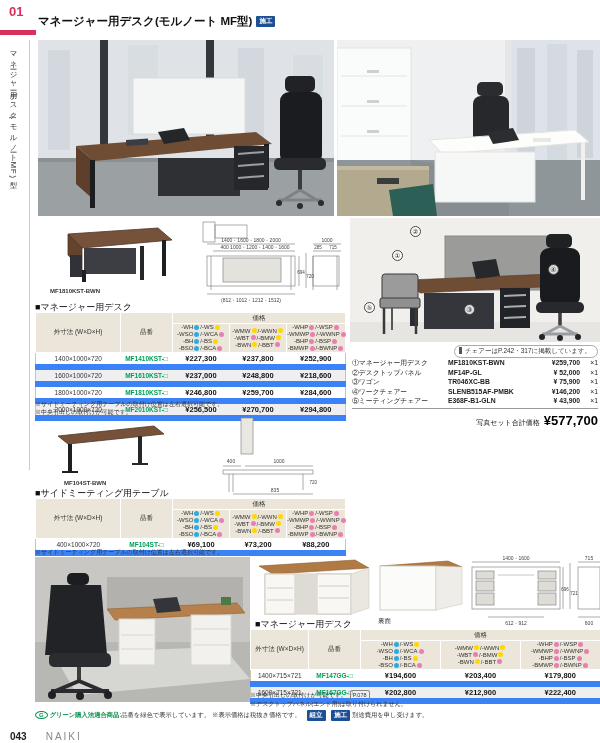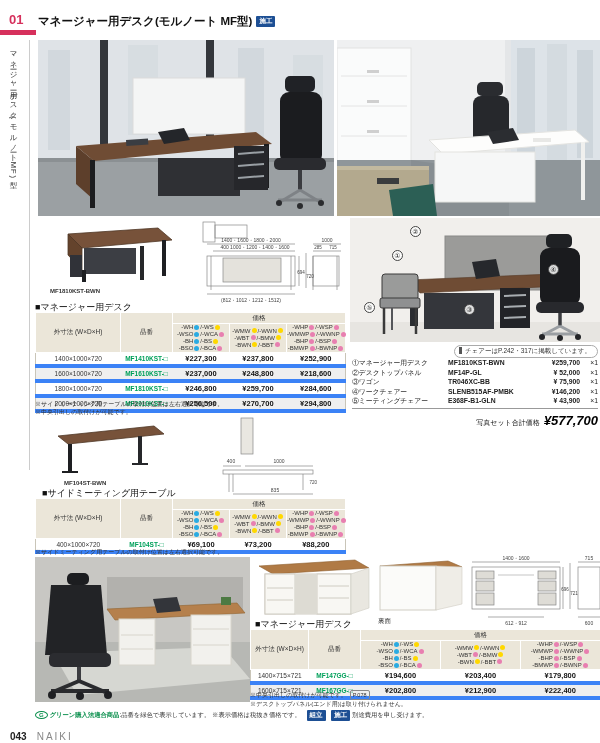--- a/index.html
+++ b/index.html
@@ -18,56 +18,56 @@
   .model-label{font-size:6px;font-weight:bold;color:#333;white-space:nowrap;}
   
   table.ptable{border-collapse:collapse;table-layout:fixed;position:absolute;background:#fff;border:1px solid #c9c5b8;}
   table.ptable th{background:#ebe6d9;border:1px solid #fff;font-weight:normal;color:#333;padding:0;}
   th.hsize,th.hcode{font-size:6.5px;}
   th.hprice{font-size:6.5px;height:10px;}
   th.legend{vertical-align:middle;padding:1px 0;}
   .lline{font-size:6px;line-height:7px;text-align:center;color:#333;white-space:nowrap;}
   .dot{display:inline-block;width:5px;height:5px;border-radius:50%;margin:0 1px;vertical-align:-0.5px;}
   .dot.c{background:#2aabe2}.dot.y{background:#ffd800}.dot.p{background:#e87fb0}
-  table.ptable td{border-bottom:4px solid #3b82f6;text-align:center;height:11px;padding:0;}
+  table.ptable td{border-bottom:6px solid #3b82f6;text-align:center;height:11px;padding:0;}
   table.ptable tr:nth-child(even) td{background:#efefef;}
   td.size{font-size:6.5px;color:#333;}
   td.code{font-size:6.5px;font-weight:bold;color:#00a05a;}
   td.price{font-size:7.5px;font-weight:bold;color:#111;}
   .notes div{font-size:6px;color:#333;line-height:8px;white-space:nowrap;}
   .pbadge{display:inline-block;border:1px solid #888;font-size:5.5px;padding:0 2px;border-radius:2px;color:#333;margin-left:3px;}
   
   .chair-note{font-size:6.5px;color:#333;text-align:right;}
   .chair-note .pill{border:1px solid #aaa;border-radius:7px;padding:1px 6px 1px 4px;display:inline-block;white-space:nowrap;}
   .chair-note .bar{display:inline-block;width:3px;height:7px;background:#555;margin-right:3px;vertical-align:-1px;}
   .items{width:246px;}
   .item-row{display:flex;font-size:6.8px;color:#222;line-height:9.5px;white-space:nowrap;}
   .item-row .nm{width:96px;}.item-row .cd{width:84px;font-weight:bold;}
   .item-row .pr{width:48px;text-align:right;font-weight:bold;}.item-row .qt{width:18px;text-align:right;}
   .totalrow{border-top:1px solid #999;text-align:right;padding-top:2px;}
   .totalrow .tl{font-size:7px;color:#111;margin-right:4px;}
-  .totalrow .tv{font-size:13px;font-weight:bold;color:#000;font-style:italic;}
+  .totalrow .tv{font-size:13px;font-weight:bold;color:#000;}
   
   .callout{position:absolute;width:9px;height:9px;border:1px solid #444;border-radius:50%;background:rgba(255,255,255,.85);
            font-size:7px;line-height:9px;text-align:center;color:#222;}
   
   .gfoot{font-size:6.3px;color:#333;white-space:nowrap;}
   .gicon{display:inline-block;border:1px solid #0a8f4d;border-radius:50%;color:#0a8f4d;font-weight:bold;font-size:6px;padding:0 3px;margin-right:2px;}
   .greenb{color:#0a8f4d;font-weight:bold;}
   .pagenum{font-size:10px;font-weight:bold;color:#222;}
-  .brand{font-size:10px;color:#888;letter-spacing:2px;margin-left:10px;font-weight:normal;}
+  .brand{font-size:10px;color:#888;letter-spacing:2px;margin-left:19px;font-weight:normal;}
   .blabel{font-size:6.5px;color:#333;}
   svg text{font-family:"Liberation Sans",sans-serif;}
 </style>
 </head>
 <body>
 
 <div class="page">
 
-  <div class="abs sec-no" style="left:9px;top:12px;">01</div>
+  <div class="abs sec-no" style="left:9px;top:4px;">01</div>
   <div class="abs redbar"></div>
   <div class="abs" style="left:38px;top:11px;">
     <span class="title">マネージャー用デスク(モルノート MF型)</span><span class="bluebadge">施工</span>
   </div>
 
   <div class="abs side-vert" style="left:8px;top:46px;height:230px;">マネージャー用デスク(モルノート MF型)</div>
   <div class="abs sideline" style="left:29px;top:40px;height:430px;"></div>
 
   <div class="abs" style="left:38px;top:40px;">
     <svg width="296" height="176" viewBox="0 0 296 176">
@@ -354,21 +354,21 @@
       </g>
       <g fill="#444" font-size="5" text-anchor="middle">
         <text x="48" y="47">400</text>
         <text x="96" y="47">1000</text>
         <text x="92" y="76">835</text>
         <text x="134" y="68" font-size="4.5" text-anchor="end">720</text>
       </g>
     </svg>
   </div>
 
-  <div class="abs sec-h" style="left:35px;top:487px;margin-left:7px;">■サイドミーティング用テーブル</div>
+  <div class="abs sec-h" style="left:35px;top:487px;">■サイドミーティング用テーブル</div>
   <table class="ptable" style="left:35px;top:498px;width:310px;">
     <colgroup>
         <col style="width:85px">
         <col style="width:52px">
         <col style="width:57px">
         <col style="width:57px">
         <col style="width:59px">
       </colgroup>
     <thead>
       <tr>

